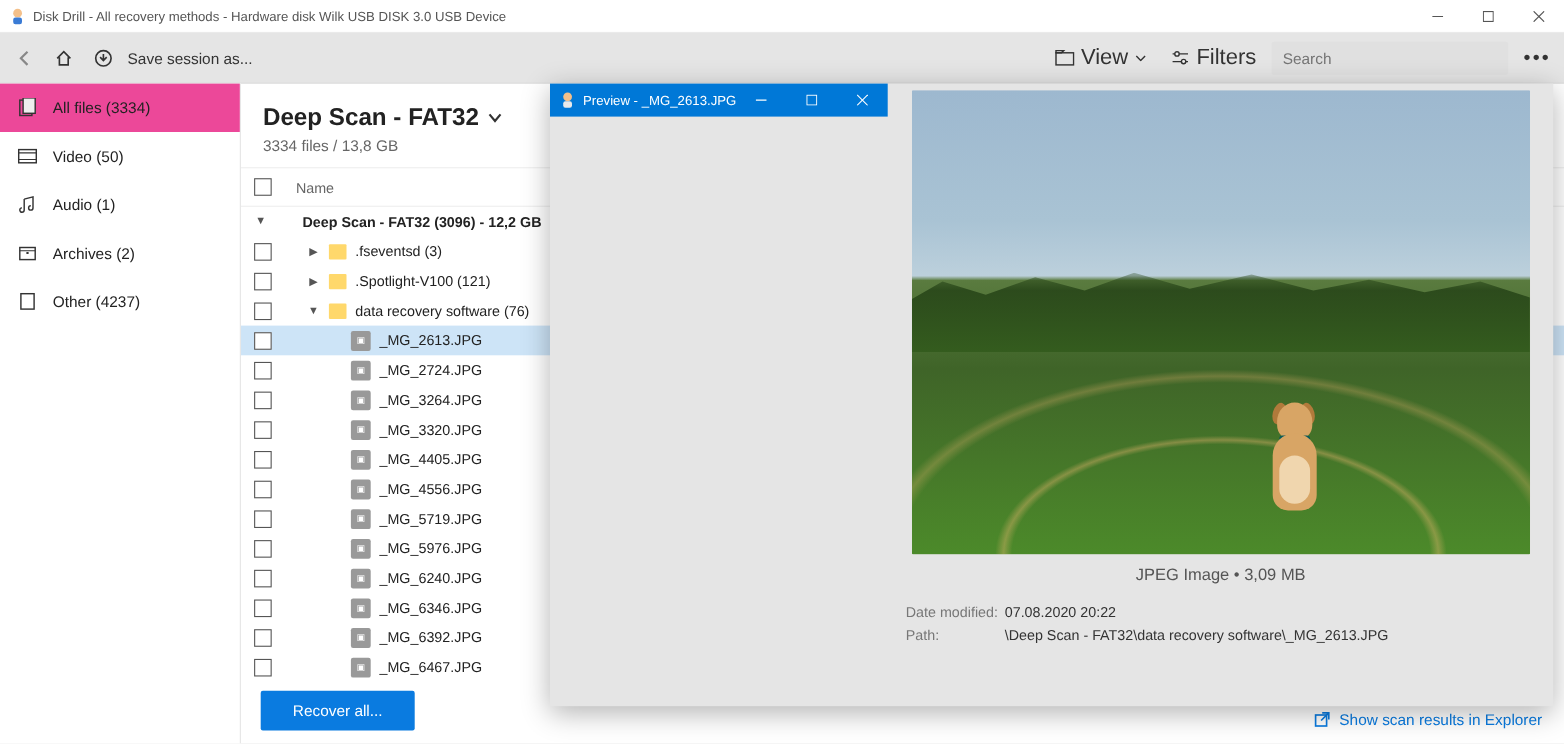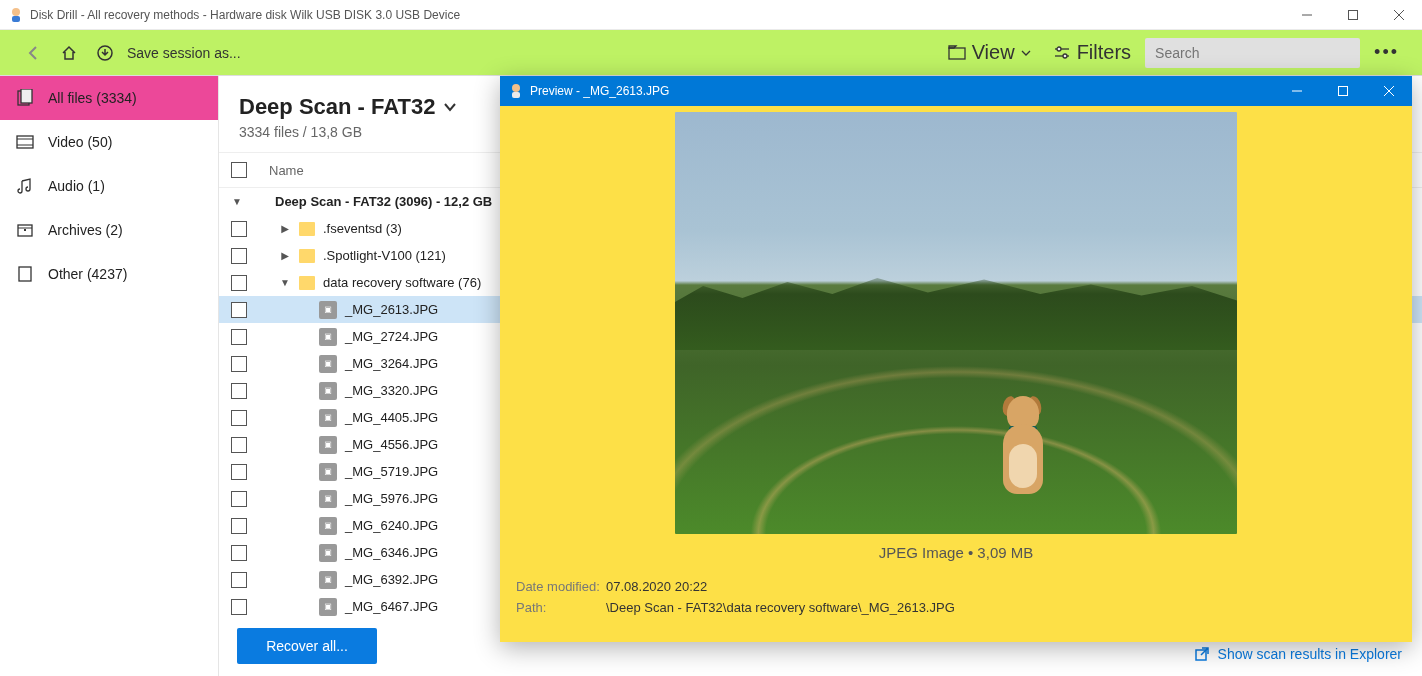--- a/index.html
+++ b/index.html
@@ -5,21 +5,21 @@
 * { box-sizing: border-box; margin: 0; padding: 0; font-family: "Segoe UI", Arial, sans-serif; }
 body { width: 1422px; height: 676px; background: #fff; overflow: hidden; font-size: 13px; color: #222; }
 
 
 .titlebar { height: 30px; background: #fff; display: flex; align-items: center; padding-left: 8px; border-bottom: 1px solid #eaeaea; }
 .titlebar .icon { width: 16px; height: 16px; margin-right: 6px; }
 .titlebar .title { color: #555; font-size: 12px; flex: 1; }
 .titlebar .winbtn { width: 46px; height: 30px; display: flex; align-items: center; justify-content: center; color: #666; }
 
 
-.toolbar { height: 46px; background: #bef264; display: flex; align-items: center; padding: 0 15px; border-bottom: 1px solid #ddd; }
+.toolbar { height: 46px; background: #e5e5e5; display: flex; align-items: center; padding: 0 4px; border-bottom: 1px solid #ddd; }
 .toolbar .tbtn { width: 36px; height: 36px; display: flex; align-items: center; justify-content: center; border-radius: 4px; color: #333; }
 .toolbar .save-session { color: #333; font-size: 14px; margin-left: 4px; }
 .toolbar .spacer { flex: 1; }
 .toolbar .right-group { display: flex; align-items: center; gap: 6px; }
 .toolbar .right-item { display: flex; align-items: center; gap: 6px; padding: 6px 8px; color: #333; font-size: 20px; }
 .toolbar .search { width: 215px; height: 30px; background: #e0e0e0; border: none; padding: 0 10px; font-size: 14px; color: #666; border-radius: 2px; }
 .toolbar .more { font-size: 18px; letter-spacing: 2px; padding: 0 8px; color: #333; }
 
 
 .main { display: flex; height: calc(676px - 30px - 46px); position: relative; }
@@ -48,21 +48,21 @@
 .row .file-icon { width: 18px; height: 18px; background: #999; border-radius: 2px; flex-shrink: 0; display:flex;align-items:center;justify-content:center;color:#fff;font-size:8px;}
 .row .label { white-space: nowrap; }
 .row.group { font-weight: 600; }
 .row.folder { padding-left: 12px; }
 .row.file { padding-left: 12px; }
 
 .recover-btn { position: absolute; left: 18px; bottom: 12px; width: 140px; height: 36px; background: #0a7be0; color: #fff; display: flex; align-items: center; justify-content: center; font-size: 14px; border-radius: 2px; cursor: pointer; }
 .show-explorer { position: absolute; right: 20px; bottom: 14px; color: #0a7be0; font-size: 14px; display: flex; align-items: center; gap: 8px; }
 
 
-.preview { position: absolute; left: 500px; top: 76px; width: 912px; height: 566px; background: #fde047; box-shadow: 0 6px 24px rgba(0,0,0,0.3); z-index: 50; display: flex; flex-direction: column; }
+.preview { position: absolute; left: 500px; top: 76px; width: 912px; height: 566px; background: #e5e5e5; box-shadow: 0 6px 24px rgba(0,0,0,0.3); z-index: 50; display: flex; flex-direction: row; }
 .preview-title { height: 30px; background: #0078d7; color: #fff; display: flex; align-items: center; padding-left: 8px; font-size: 12px; }
 .preview-title .picon { width: 16px; height: 16px; margin-right: 6px; }
 .preview-title .ptext { flex: 1; }
 .preview-title .winbtn { width: 46px; height: 30px; display: flex; align-items: center; justify-content: center; color: #fff; }
 .preview-body { flex: 1; padding: 6px 16px 16px 16px; display: flex; flex-direction: column; align-items: center; }
 .preview-img {
   width: 562px; height: 422px; border-radius: 1px;
   background:
     radial-gradient(ellipse 560px 300px at 50% 100%, transparent 52%, rgba(255,190,120,0.25) 54%, transparent 56%) ,
     radial-gradient(ellipse 380px 200px at 50% 100%, transparent 50%, rgba(255,190,120,0.35) 52%, transparent 54%) ,

